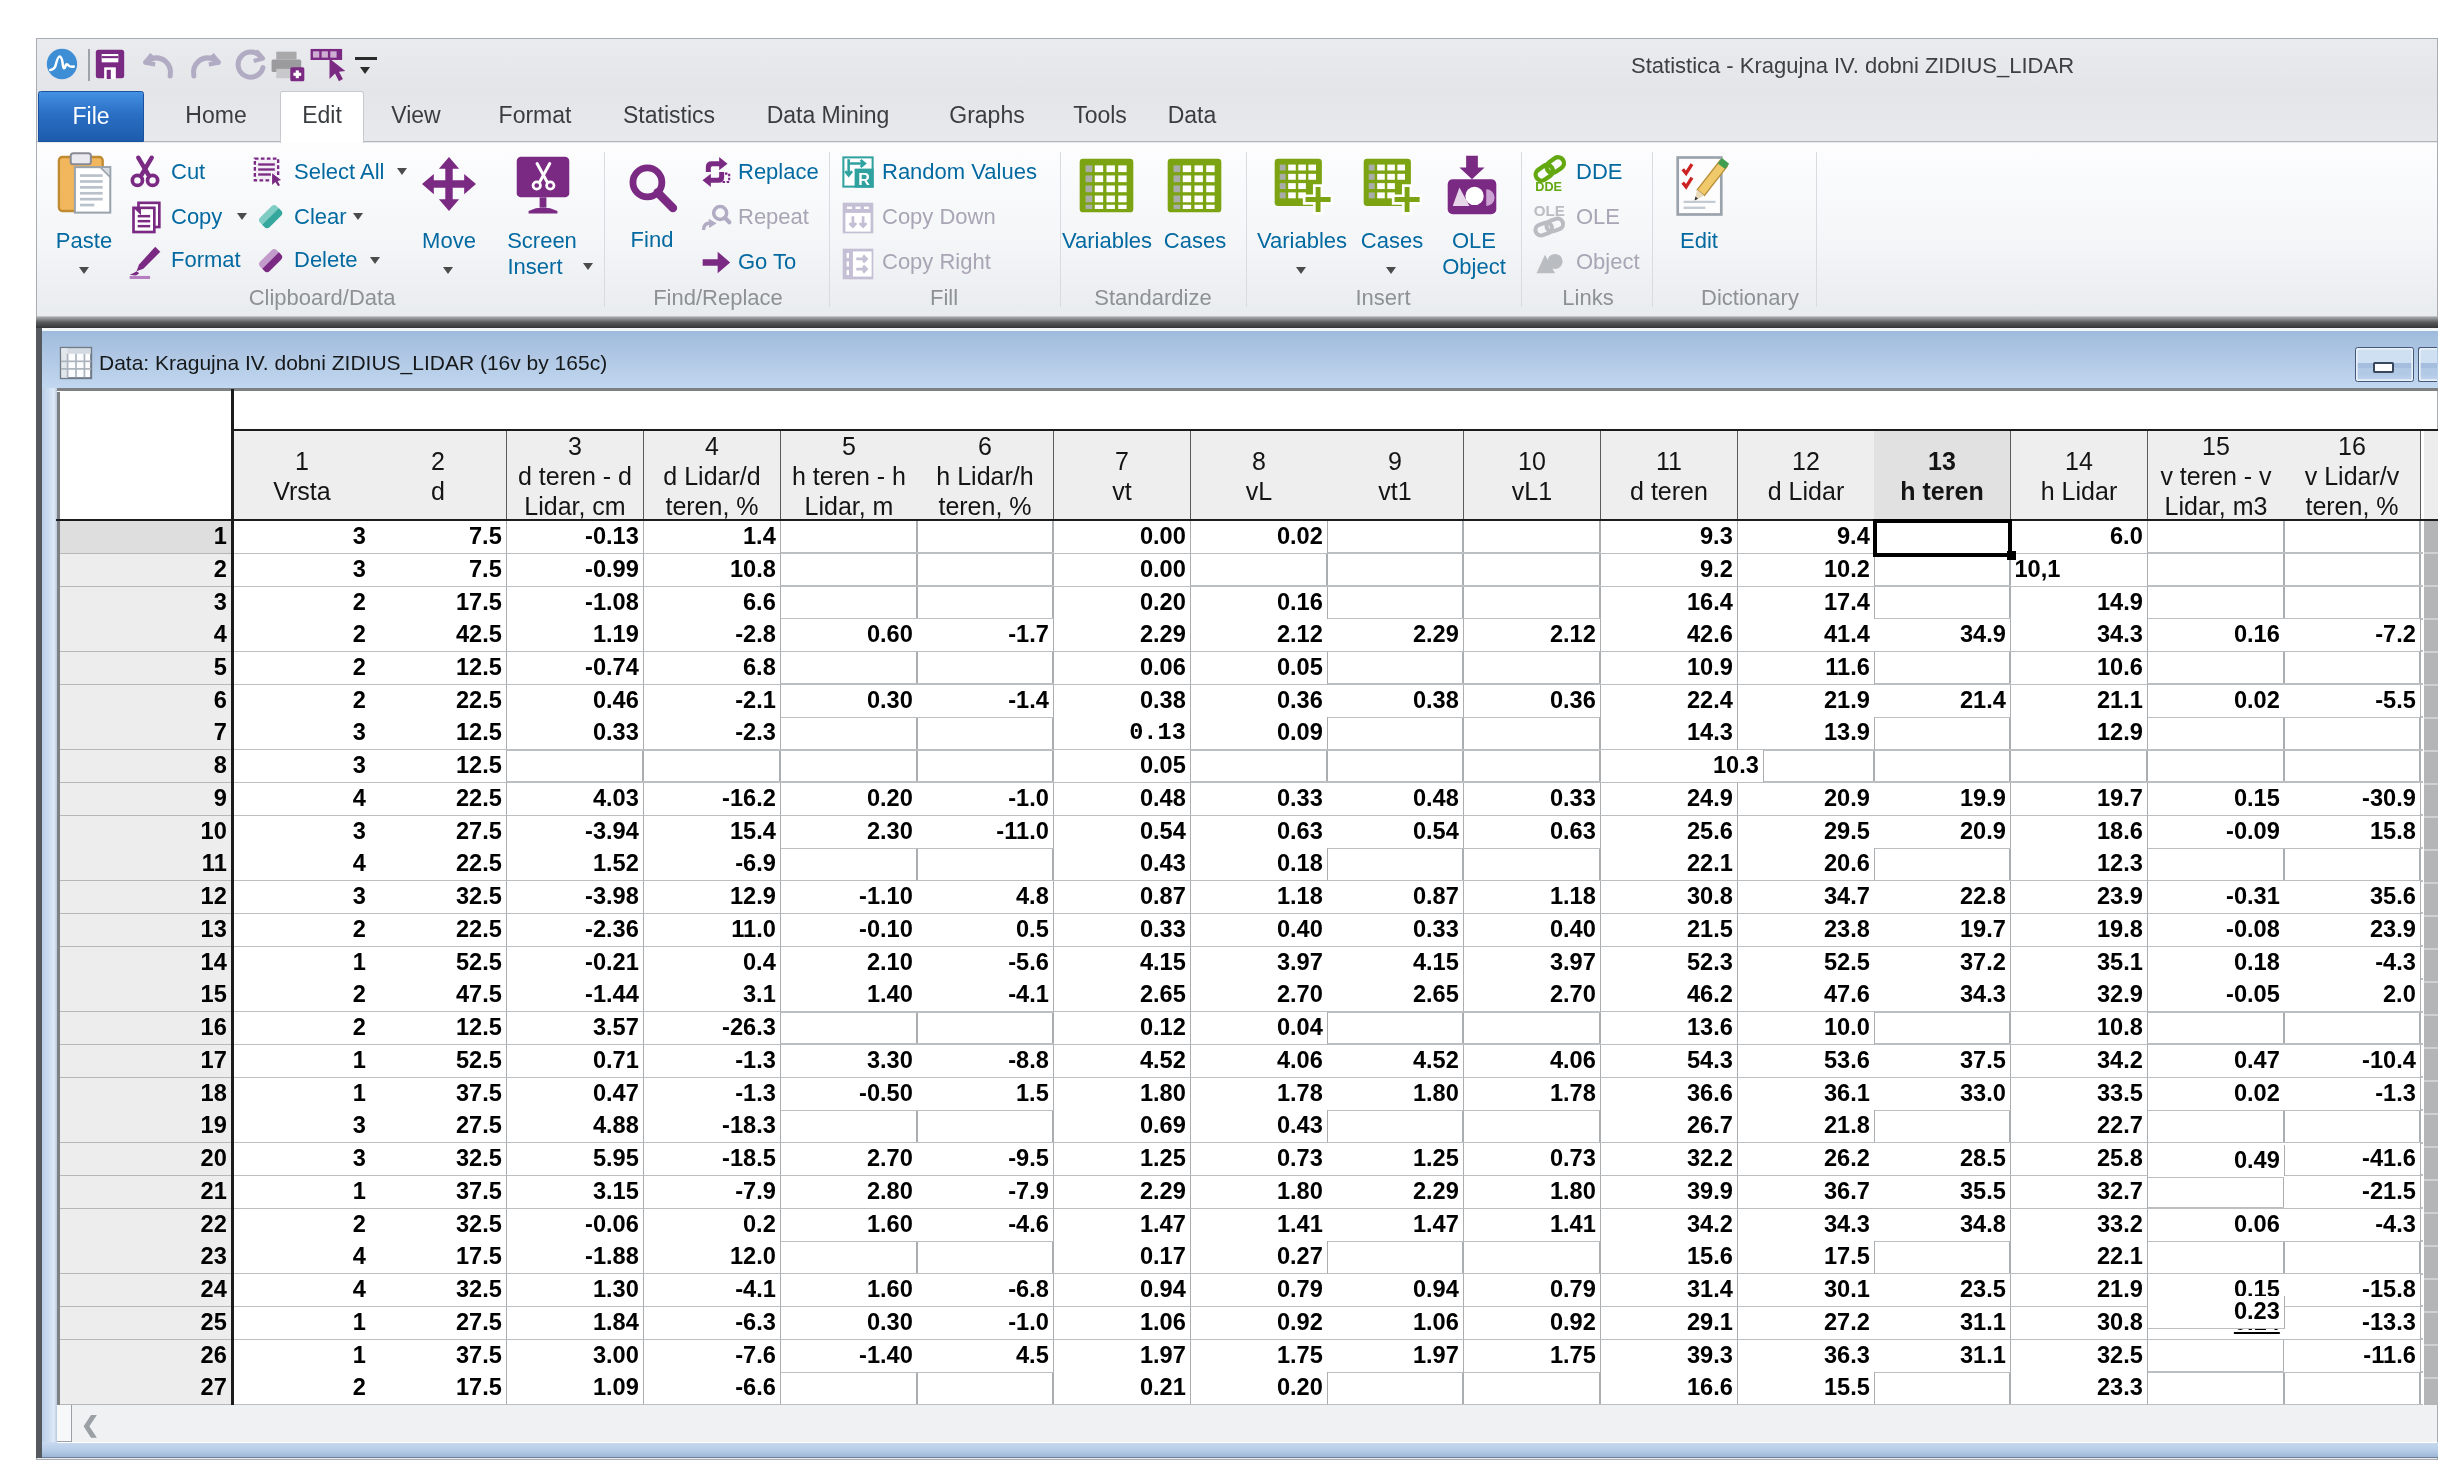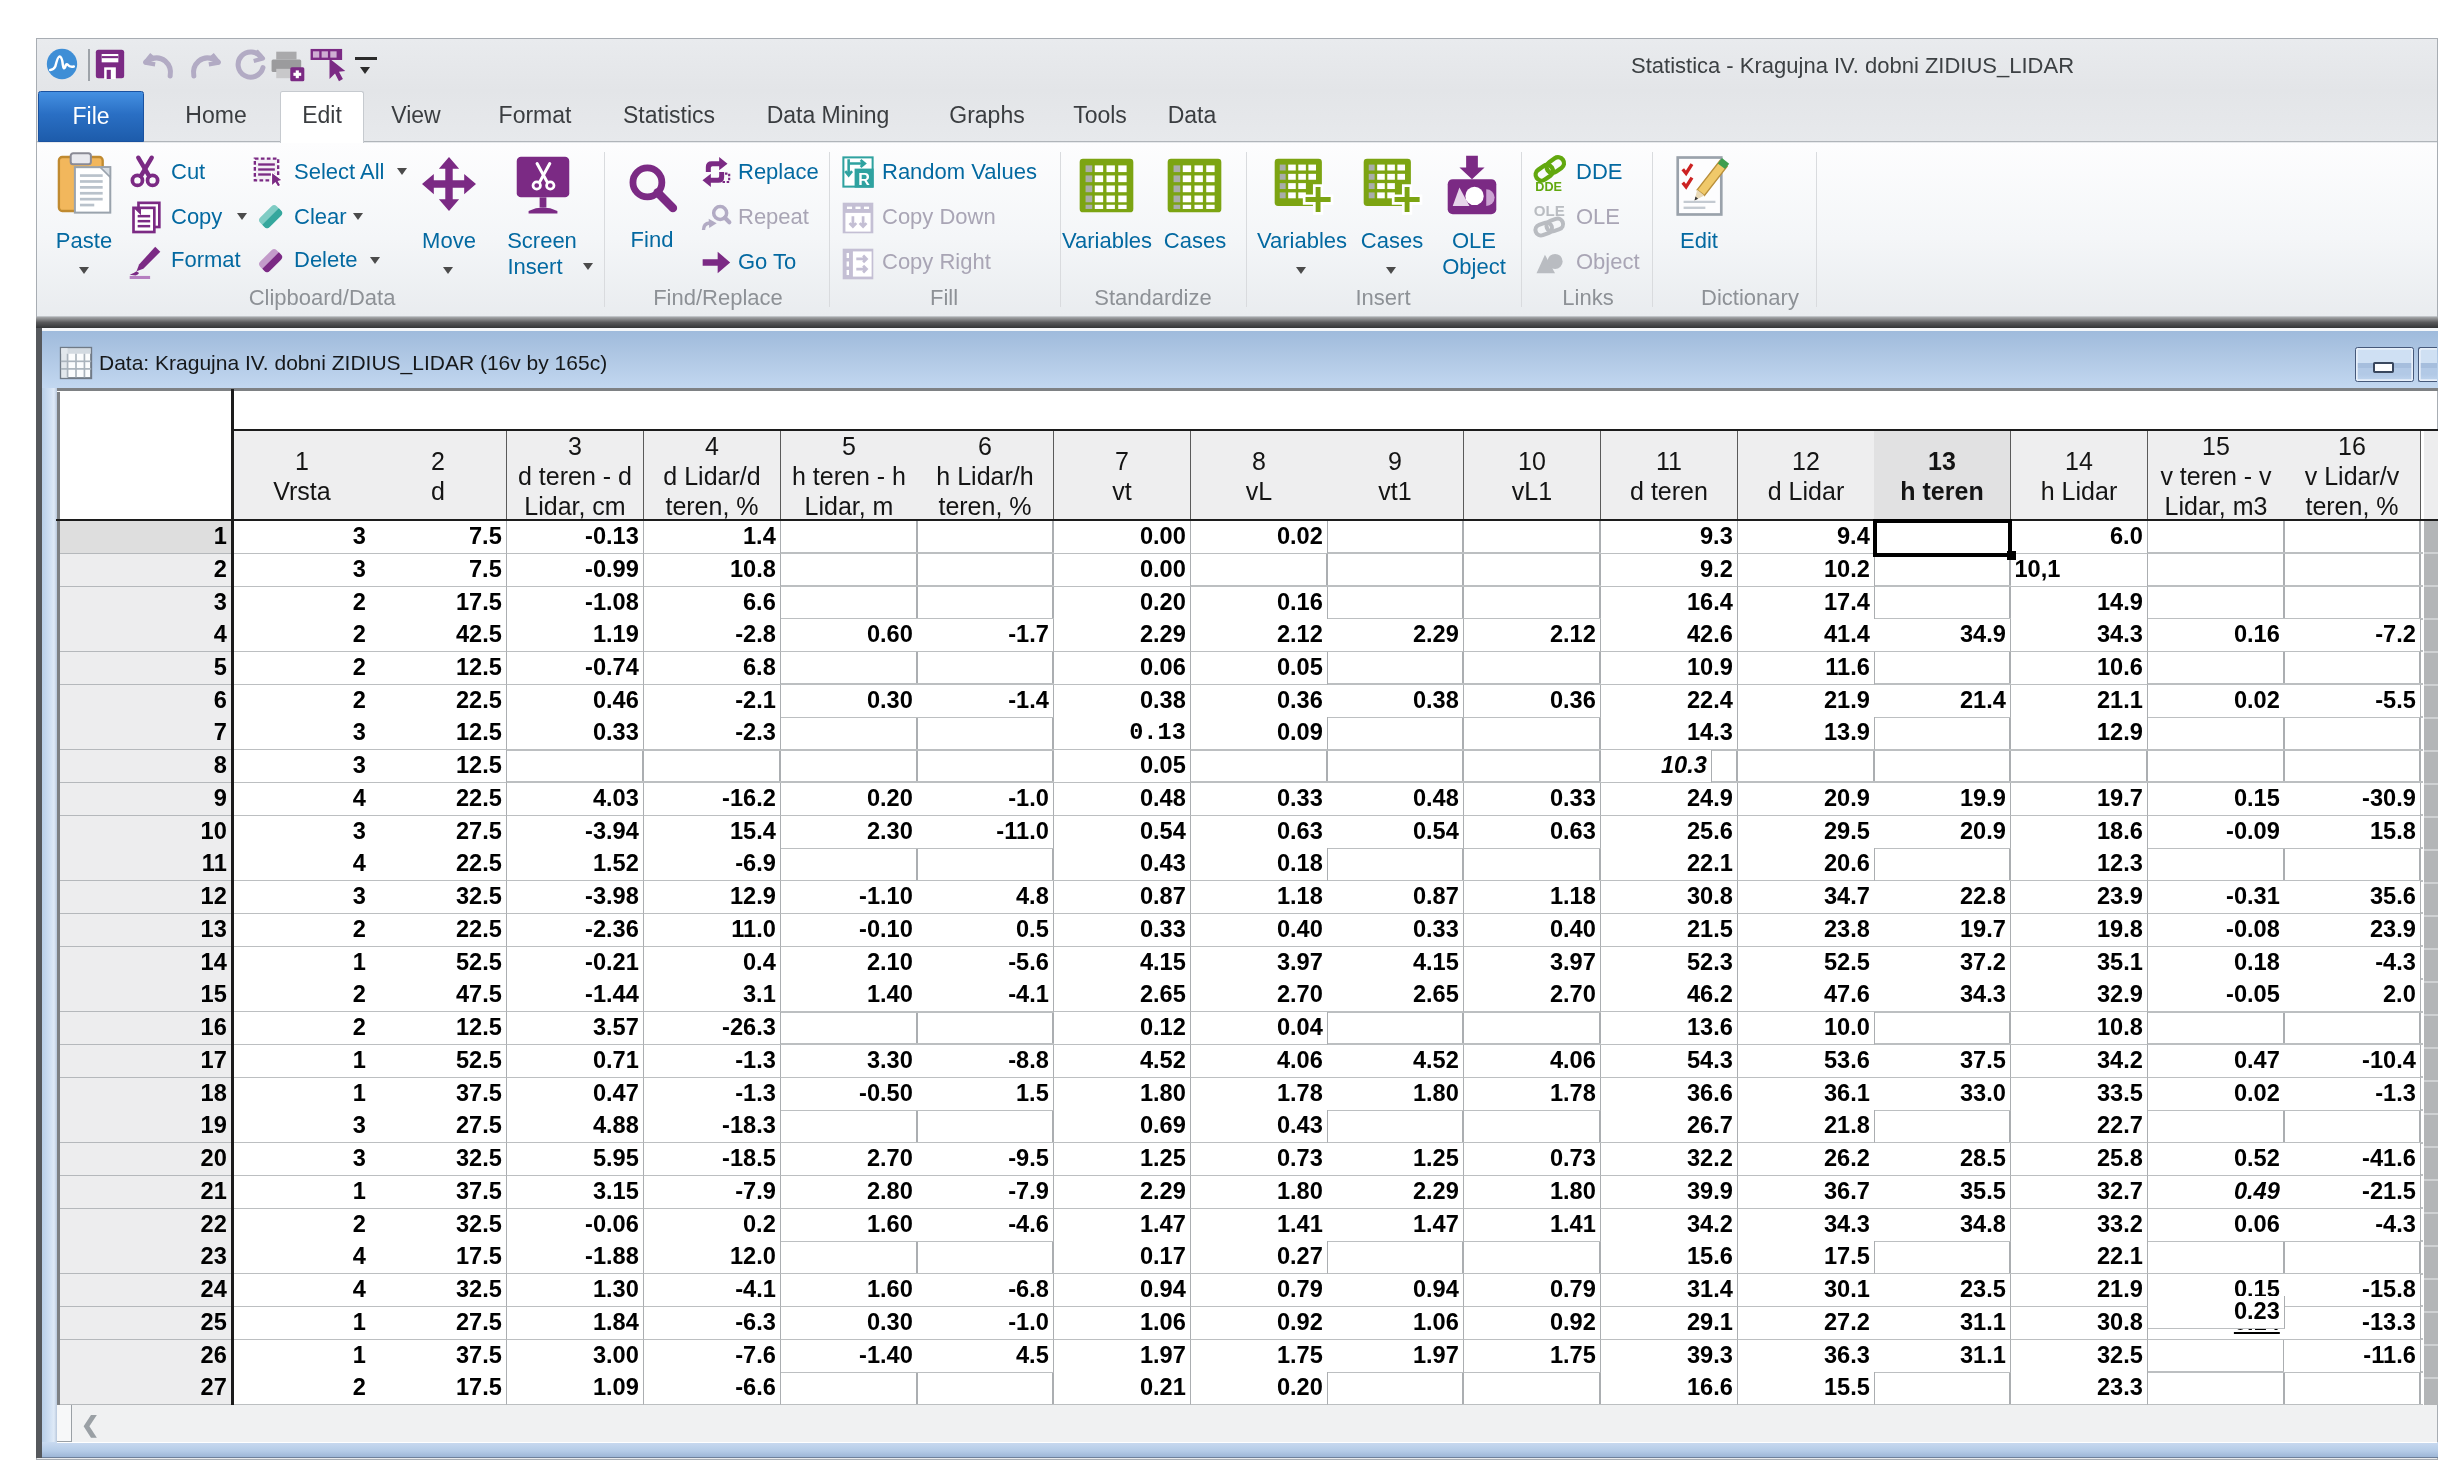--- a/index.html
+++ b/index.html
@@ -660,21 +660,21 @@
 <div class="abs dc" style="left:507px;top:717px;width:137px;height:33px;line-height:31px;">0.33</div>
 <div class="abs dc" style="left:644px;top:717px;width:137px;height:33px;line-height:31px;">-2.3</div>
 <div class="abs dc" style="left:1054px;top:717px;width:137px;height:33px;line-height:31px;font-family:Liberation Mono, monospace;">0.13</div>
 <div class="abs dc" style="left:1191px;top:717px;width:137px;height:33px;line-height:31px;">0.09</div>
 <div class="abs dc" style="left:1601px;top:717px;width:137px;height:33px;line-height:31px;">14.3</div>
 <div class="abs dc" style="left:1738px;top:717px;width:137px;height:33px;line-height:31px;">13.9</div>
 <div class="abs dc" style="left:2011px;top:717px;width:137px;height:33px;line-height:31px;">12.9</div>
 <div class="abs dc" style="left:234px;top:750px;width:137px;height:33px;line-height:31px;">3</div>
 <div class="abs dc" style="left:370px;top:750px;width:137px;height:33px;line-height:31px;">12.5</div>
 <div class="abs dc" style="left:1054px;top:750px;width:137px;height:33px;line-height:31px;">0.05</div>
-<div class="abs dc" style="left:1601px;top:750px;width:111px;height:33px;line-height:31px;font-style:italic;">10.3</div>
+<div class="abs dc" style="left:1601px;top:750px;width:163px;height:33px;line-height:31px;">10.3</div>
 <div class="abs dc" style="left:234px;top:783px;width:137px;height:33px;line-height:31px;">4</div>
 <div class="abs dc" style="left:370px;top:783px;width:137px;height:33px;line-height:31px;">22.5</div>
 <div class="abs dc" style="left:507px;top:783px;width:137px;height:33px;line-height:31px;">4.03</div>
 <div class="abs dc" style="left:644px;top:783px;width:137px;height:33px;line-height:31px;">-16.2</div>
 <div class="abs dc" style="left:781px;top:783px;width:137px;height:33px;line-height:31px;">0.20</div>
 <div class="abs dc" style="left:917px;top:783px;width:137px;height:33px;line-height:31px;">-1.0</div>
 <div class="abs dc" style="left:1054px;top:783px;width:137px;height:33px;line-height:31px;">0.48</div>
 <div class="abs dc" style="left:1191px;top:783px;width:137px;height:33px;line-height:31px;">0.33</div>
 <div class="abs dc" style="left:1327px;top:783px;width:137px;height:33px;line-height:31px;">0.48</div>
 <div class="abs dc" style="left:1464px;top:783px;width:137px;height:33px;line-height:31px;">0.33</div>
@@ -846,21 +846,21 @@
 <div class="abs dc" style="left:781px;top:1176px;width:137px;height:33px;line-height:31px;">2.80</div>
 <div class="abs dc" style="left:917px;top:1176px;width:137px;height:33px;line-height:31px;">-7.9</div>
 <div class="abs dc" style="left:1054px;top:1176px;width:137px;height:33px;line-height:31px;">2.29</div>
 <div class="abs dc" style="left:1191px;top:1176px;width:137px;height:33px;line-height:31px;">1.80</div>
 <div class="abs dc" style="left:1327px;top:1176px;width:137px;height:33px;line-height:31px;">2.29</div>
 <div class="abs dc" style="left:1464px;top:1176px;width:137px;height:33px;line-height:31px;">1.80</div>
 <div class="abs dc" style="left:1601px;top:1176px;width:137px;height:33px;line-height:31px;">39.9</div>
 <div class="abs dc" style="left:1738px;top:1176px;width:137px;height:33px;line-height:31px;">36.7</div>
 <div class="abs dc" style="left:1874px;top:1176px;width:137px;height:33px;line-height:31px;">35.5</div>
 <div class="abs dc" style="left:2011px;top:1176px;width:137px;height:33px;line-height:31px;">32.7</div>
-<div class="abs dc" style="left:2148px;top:1176px;width:137px;height:33px;line-height:31px;font-style:italic;">0.49</div>
+<div class="abs dc" style="left:2148px;top:1145px;width:137px;height:33px;line-height:31px;">0.49</div>
 <div class="abs dc" style="left:2284px;top:1176px;width:137px;height:33px;line-height:31px;">-21.5</div>
 <div class="abs dc" style="left:234px;top:1209px;width:137px;height:33px;line-height:31px;">2</div>
 <div class="abs dc" style="left:370px;top:1209px;width:137px;height:33px;line-height:31px;">32.5</div>
 <div class="abs dc" style="left:507px;top:1209px;width:137px;height:33px;line-height:31px;">-0.06</div>
 <div class="abs dc" style="left:644px;top:1209px;width:137px;height:33px;line-height:31px;">0.2</div>
 <div class="abs dc" style="left:781px;top:1209px;width:137px;height:33px;line-height:31px;">1.60</div>
 <div class="abs dc" style="left:917px;top:1209px;width:137px;height:33px;line-height:31px;">-4.6</div>
 <div class="abs dc" style="left:1054px;top:1209px;width:137px;height:33px;line-height:31px;">1.47</div>
 <div class="abs dc" style="left:1191px;top:1209px;width:137px;height:33px;line-height:31px;">1.41</div>
 <div class="abs dc" style="left:1327px;top:1209px;width:137px;height:33px;line-height:31px;">1.47</div>

